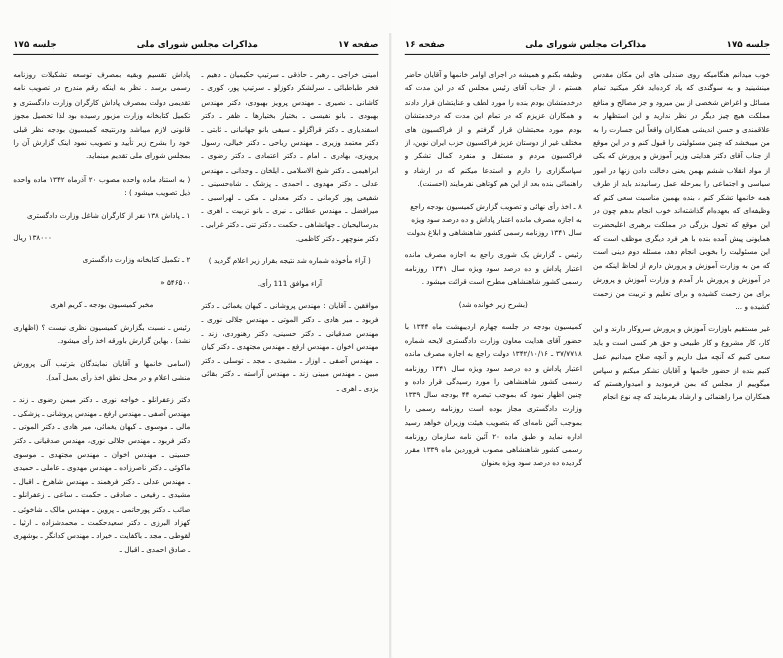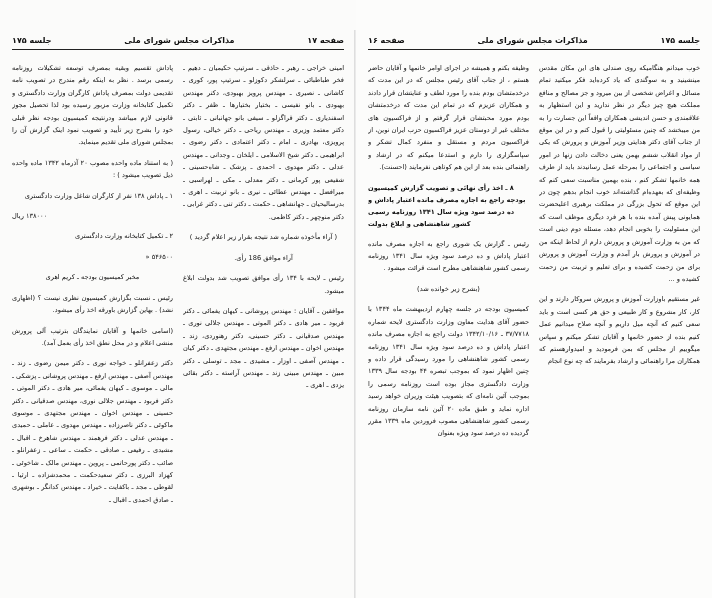--- a/index.html
+++ b/index.html
@@ -34,43 +34,42 @@
   .cols {
     position: absolute; top: 54px; left: 12px; right: 12px; bottom: 22px;
     display: flex; flex-direction: row-reverse; gap: 10px;
   }
   .col {
     flex: 1; direction: rtl; text-align: justify;
     font-size: 6.6px; line-height: 12.4px;
     overflow: hidden;
   }
   .col p { margin: 8px 0 1px 0; }
-  .heading { font-weight: bold; text-align: left; margin: 4px 0 2px 0; line-height: 12px; }
+  .heading { font-weight: normal; text-align: right; margin: 4px 0 2px 0; line-height: 12px; }
   .center { text-align: center; }
 </style>
 </head>
 <body>
 
 <div class="spread">
 
   <div class="page left">
     <div class="header">
       <span>صفحه ۱۷</span>
       <span>مذاکرات مجلس شورای ملی</span>
       <span>جلسه ۱۷۵</span>
     </div>
     <div class="header-rule"></div>
 
     <div class="cols">
 
       <div class="col">
         <p>امینی خراجی ـ رهبر ـ حاذقی ـ سرتیپ حکیمیان ـ دهیم ـ فخر طباطبائی ـ سرلشکر دکوزلو ـ سرتیپ پور، کوری ـ کاشانی ـ نصیری ـ مهندس پرویز بهبودی، دکتر مهندس بهبودی ـ بانو نفیسی ـ بختیار بختیارها ـ ظفر ـ دکتر اسفندیاری ـ دکتر قراگزلو ـ سیفی بانو جهانبانی ـ ثابتی ـ دکتر معتمد وزیری ـ مهندس ریاحی ـ دکتر خیالی، رسول پرویزی، بهادری ـ امام ـ دکتر اعتمادی ـ دکتر رضوی ـ ابراهیمی ـ دکتر شیخ الاسلامی ـ ایلخان ـ وجدانی ـ مهندس عدلی ـ دکتر مهدوی ـ احمدی ـ پزشک ـ شاه‌حسینی ـ شفیعی پور کرمانی ـ دکتر معدلی ـ مکی ـ لهراسبی ـ میرافضل ـ مهندس عطائی ـ نیری ـ بانو تربیت ـ اهری ـ بدرسالیحیان ـ جهانشاهی ـ حکمت ـ دکتر تنی ـ دکتر غرابی ـ دکتر منوچهر ـ دکتر کاظمی.</p>
         <p class="center">( آراء مأخوذه شماره شد نتیجه بقرار زیر اعلام گردید )</p>
-        <p class="center">آراء موافق 186 رأی.</p>
-        <p>رئیس ـ لایحه با ۱۳۴ رأی موافق تصویب شد بدولت ابلاغ میشود.</p>
+        <p class="center">آراء موافق 111 رأی.</p>
         <p>موافقین ـ آقایان : مهندس پروشانی ـ کیهان یغمائی ـ دکتر فربود ـ میر هادی ـ دکتر الموتی ـ مهندس جلالی نوری ـ مهندس صدقیانی ـ دکتر حسینی، دکتر رهنوردی، زند ـ مهندس اخوان ـ مهندس ارفع ـ مهندس مجتهدی ـ دکتر کیان ـ مهندس آصفی ـ اوزار ـ مشیدی ـ مجد ـ توسلی ـ دکتر مبین ـ مهندس مبینی زند ـ مهندس آراسته ـ دکتر بقائی یزدی ـ اهری ـ</p>
       </div>
 
       <div class="col">
         <p>پاداش تقسیم وبقیه بمصرف توسعه تشکیلات روزنامه رسمی برسد . نظر به اینکه رقم مندرج در تصویب نامه تقدیمی دولت بمصرف پاداش کارگران وزارت دادگستری و تکمیل کتابخانه وزارت مزبور رسیده بود لذا تحصیل مجوز قانونی لازم میباشد ودرنتیجه کمیسیون بودجه نظر قبلی خود را بشرح زیر تأیید و تصویب نمود اینک گزارش آن را بمجلس شورای ملی تقدیم مینماید.</p>
         <p>( به استناد ماده واحده مصوب ۲۰ آذرماه ۱۳۴۲ ماده واحده ذیل تصویب میشود ) :</p>
         <p>۱ ـ پاداش ۱۳۸ نفر از کارگران شاغل وزارت دادگستری</p>
         <p style="text-align:left">۱۳۸۰۰۰ ریال</p>
         <p>۲ ـ تکمیل کتابخانه وزارت دادگستری</p>
         <p style="text-align:right">۵۴۶۵۰۰ «</p>

